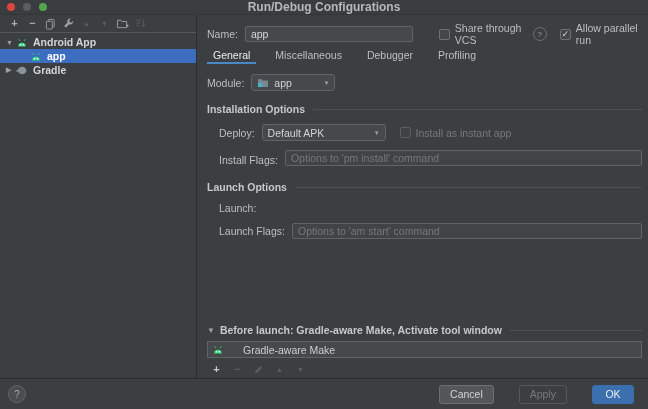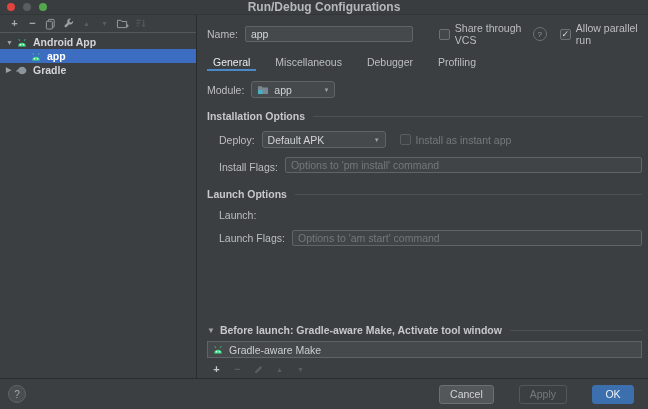--- a/index.html
+++ b/index.html
@@ -30,21 +30,21 @@
   .tree{flex:1;border-top:1px solid #55585b;padding-top:2px;}
   .tree-row{height:14px;display:flex;align-items:center;font-weight:bold;color:#d2d4d6;}
   .tree-row .arrow{width:10px;margin-left:6px;font-size:7px;color:#9ea1a3;flex-shrink:0;}
   .tree-row .ticon{margin-right:5px;display:flex;flex-shrink:0;}
   .tree-row.child{padding-left:30px;}
   .tree-row.selected{background:#3d6dc0;color:#fff;}
   
   .main{flex:1;display:flex;flex-direction:column;padding:7px 6px 0 10px;
     box-sizing:border-box;min-width:0;}
   .row{display:flex;align-items:center;}
-  .name-row{margin-bottom:9px;}
+  .name-row{margin-bottom:2px;}
   .name-row label{margin-right:7px;}
   .text-input{background:#45494b;border:1px solid #5f6466;border-radius:2px;height:16px;
     color:#d6d8da;padding:0 5px;font:inherit;box-sizing:border-box;outline:none;}
   .name-input{width:194px;}
   .cb-group{display:flex;align-items:center;gap:5px;}
   .vcs-group{margin-left:26px;}
   .par-group{margin-left:13px;}
   .checkbox{width:11px;height:11px;border:1px solid #6d7174;border-radius:2px;
     background:#43474a;box-sizing:border-box;font-size:9px;line-height:9px;
     text-align:center;color:#d8dadc;overflow:hidden;flex-shrink:0;}
@@ -70,21 +70,21 @@
   .section-head .rule{flex:1;height:1px;background:#4d5154;margin-left:8px;}
   .flags-input{flex:1;background:#404446;color:#d6d8da;}
   .flags-input::placeholder{color:#74787b;opacity:1;}
   .instant-group{margin-left:14px;color:#75797c;}
   .spacer{flex:1;}
   
   .bl-head{display:flex;align-items:center;margin-bottom:5px;color:#c6c8ca;font-weight:bold;}
   .bl-head .tri{font-size:8px;color:#9ea1a3;margin-right:5px;font-weight:normal;}
   .bl-head .rule{flex:1;height:1px;background:#4d5154;margin-left:8px;}
   .bl-list{border:1px solid #5f6466;background:#45494b;height:17px;display:flex;
-    align-items:center;padding:0 4px;gap:5px;color:#ccced0;box-sizing:border-box;}
+    align-items:center;padding:0 4px;gap:19px;color:#ccced0;box-sizing:border-box;}
   .bl-toolbar{height:18px;display:flex;align-items:center;gap:8px;padding:2px 0 0 3px;}
   .bl-toolbar .tbi{color:#c6c8ca;}
   .bl-toolbar .tbi.dis{color:#5a5e61;}
   
   .footer{height:31px;border-top:1px solid #2a2d2f;display:flex;align-items:center;
     padding:0 14px 0 8px;box-sizing:border-box;background:#3c3f41;}
   .help-btn{width:18px;height:18px;border-radius:50%;background:#494d4f;
     border:1px solid #606466;color:#a6a9ab;display:flex;align-items:center;
     justify-content:center;font-size:10px;box-sizing:border-box;}
   .btns{margin-left:auto;display:flex;gap:25px;}

